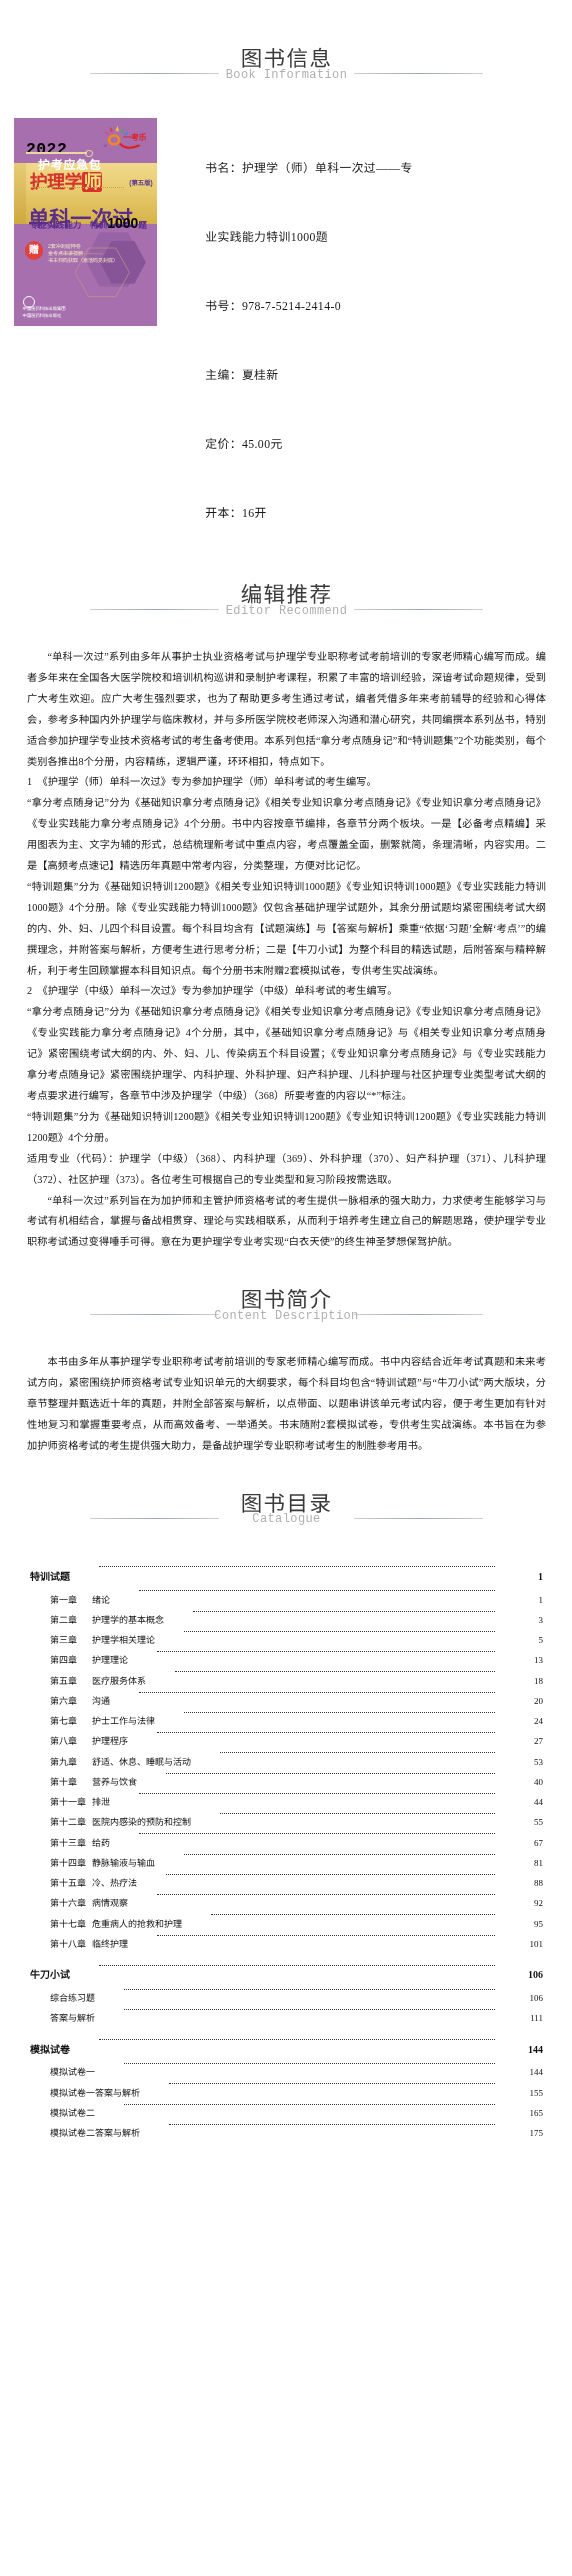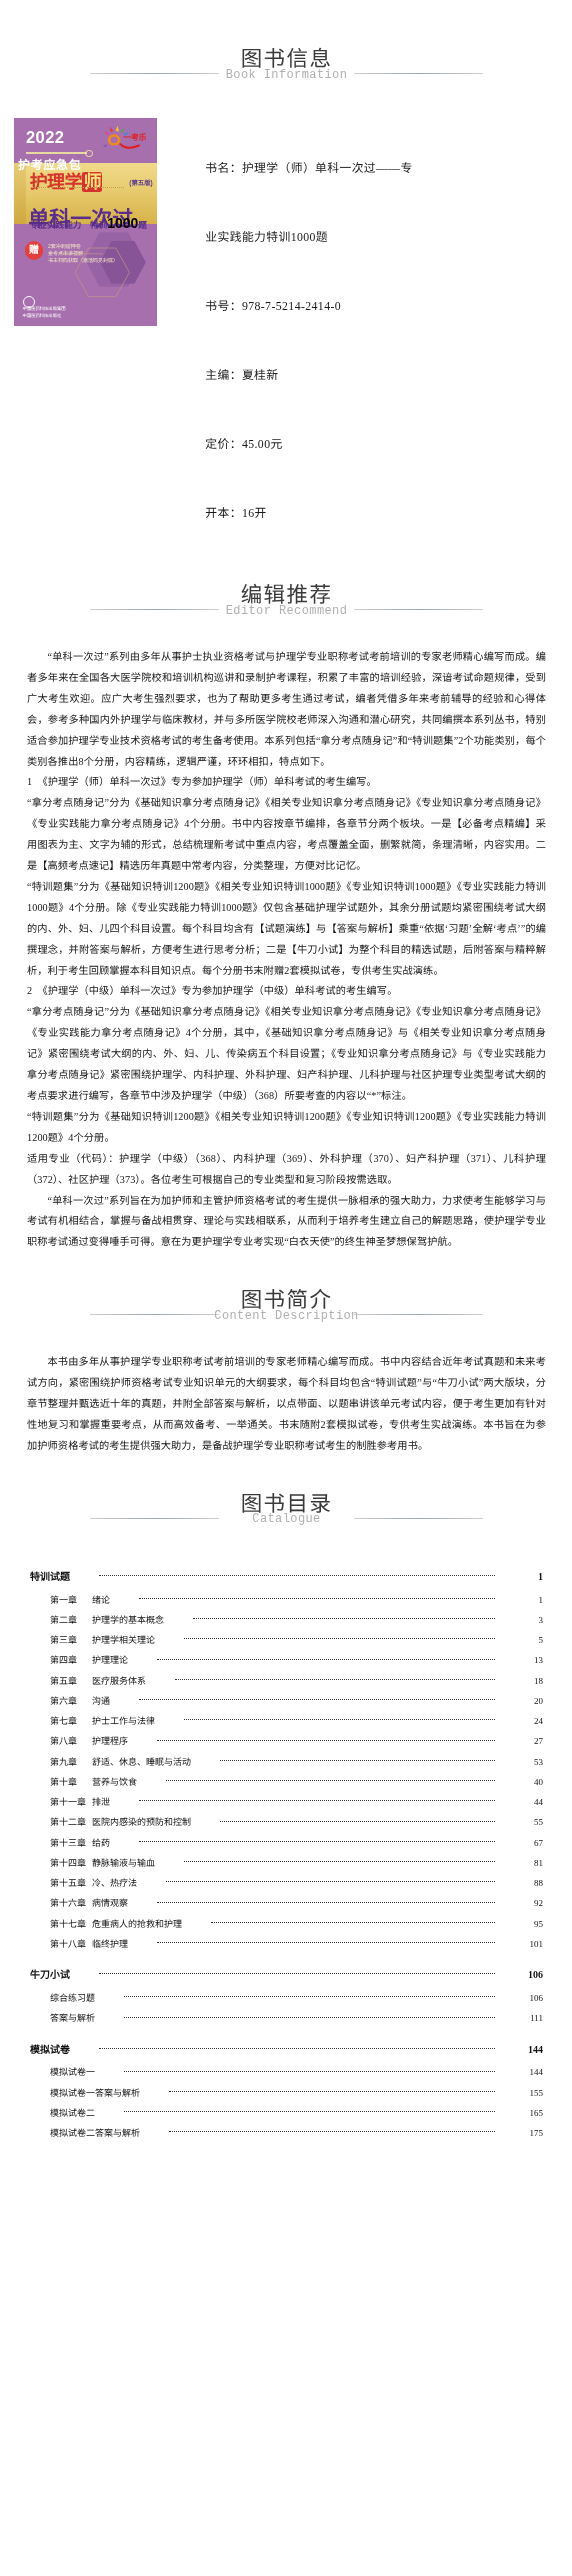--- a/index.html
+++ b/index.html
@@ -114,46 +114,46 @@
   .cover .logo {
     position: absolute;
     right: 11.5px;
     top: 5.7px;
     width: 44px;
     height: 29px;
   }
   .cover .year {
     position: absolute;
     left: 12px;
-    top: 10px;
-    font-family: Liberation Sans, sans-serif;
+    top: 22px;
+    font-family: Liberation Mono, monospace;
     font-size: 16.5px;
     font-weight: bold;
-    color: #ffffff;
+    color: #000000;
     letter-spacing: 0.4px;
   }
   .cover .year-line {
     position: absolute;
     left: 12px;
     top: 34px;
     width: 61px;
     height: 1.4px;
     background: #e7d9a0;
   }
   .cover .year-dot {
     position: absolute;
     left: 71px;
     top: 31.5px;
     width: 5.7px; height: 5.7px;
     border: 1.4px solid #f2e3a5;
     border-radius: 50%;
   }
   .cover .hjyjb {
     position: absolute;
-    left: 4px;
+    left: 24px;
     top: 23.6px;
     font-family: "Liberation Sans", sans-serif;
     font-size: 12px;
     font-weight: bold;
     color: #ffffff;
     letter-spacing: 0.7px;
     top: 37px;
   }
   .cover .t1 {
     position: absolute;
@@ -296,21 +296,21 @@
     text-indent: 2em;
   }
 
   
   .toc {
     padding: 0 29px 21.5px 29px;
     font-family: "Liberation Serif", "DejaVu Serif", serif;
   }
   .toc-row {
     display: flex;
-    align-items: center;
+    align-items: flex-start;
     font-size: 9px;
     line-height: 2.25;
     color: #111;
     white-space: nowrap;
     gap: 24px;
   }
   .toc-row .label {
     flex: 0 0 auto;
     padding-right: 2.9px;
   }

